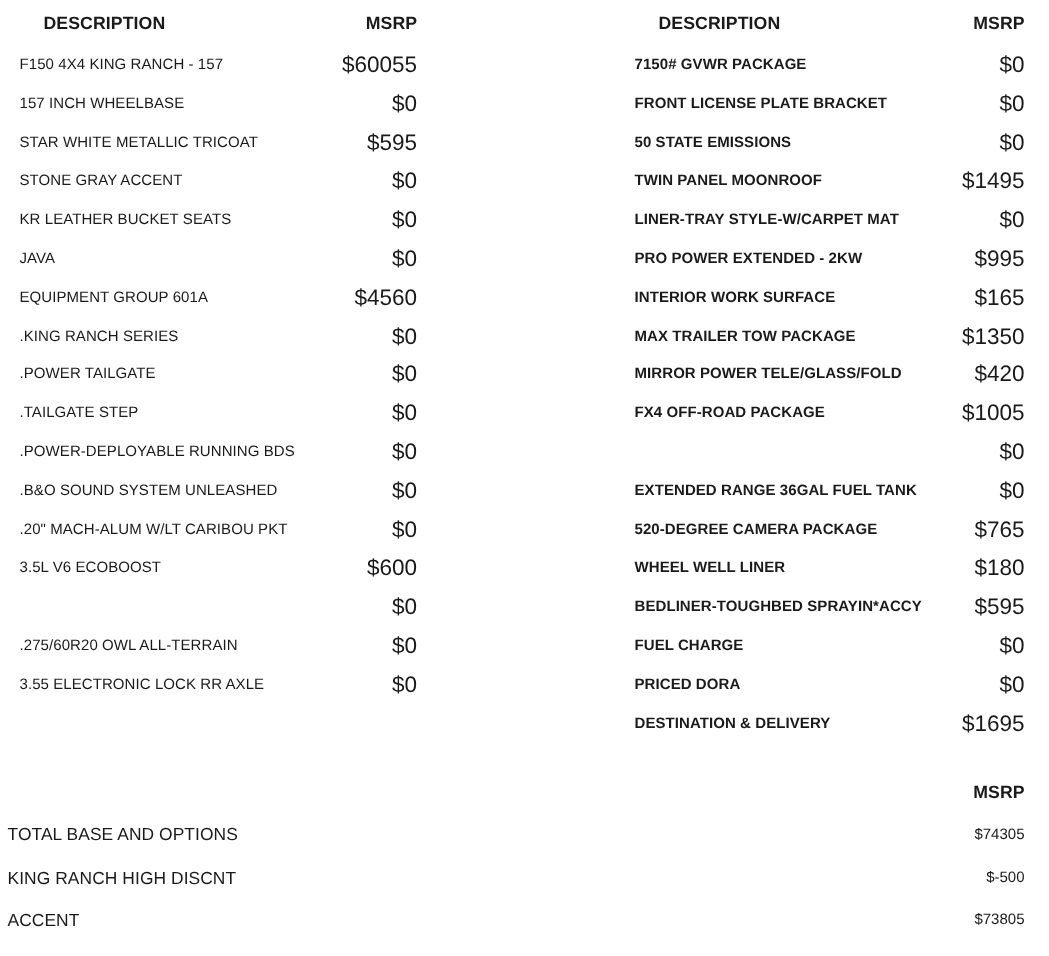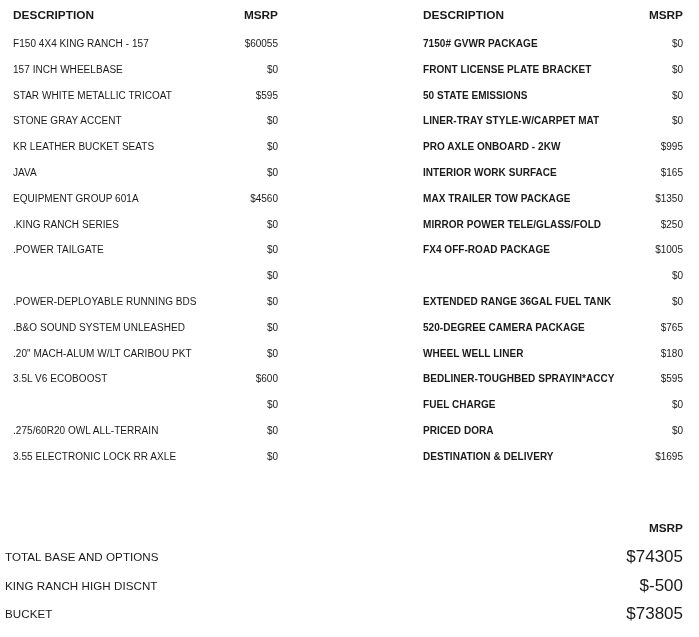--- a/index.html
+++ b/index.html
@@ -52,43 +52,43 @@
     top: 0;
     font-size: 10px;
     letter-spacing: 0.05px;
   }
   .col-right .desc { left: 13px; font-weight: bold; }
 
   .price {
     position: absolute;
     right: 7px;
     top: 0;
-    font-size: 10px;
+    font-size: 15px;
     text-align: right;
   }
   .col-right .price { right: 16px; }
 
   
   .row.head .desc,
   .row.head .price {
     font-weight: bold;
     font-size: 11.8px;
   }
-  .row.head { height: 31px; line-height: 31px; }
+  .row.head { height: 31px; line-height: 31px; margin-left: 16px; }
 
   
   .totals {
     position: absolute;
     left: 0;
     top: 513px;
     width: 699px;
   }
   .totals .row { height: 28.6px; line-height: 28.6px; }
   .totals .desc { left: 5px; font-size: 11.6px; }
-  .totals .price { right: 16px; font-size: 17px; }
+  .totals .price { right: 16px; font-size: 10px; }
   .totals .row.head { height: 30px; line-height: 30px; }
   .totals .row.head .price { font-weight: bold; font-size: 11.8px; }
 </style>
 </head>
 <body>
 
 <div class="sheet">
 
   <div class="col col-left">
     <div class="rowlist">
@@ -127,20 +127,21 @@
       </div>
       <div class="row">
         <span class="desc">.KING RANCH SERIES</span>
         <span class="price">$0</span>
       </div>
       <div class="row">
         <span class="desc">.POWER TAILGATE</span>
         <span class="price">$0</span>
       </div>
       <div class="row">
+        <span class="desc">.TAILGATE STEP</span>
         <span class="price">$0</span>
       </div>
       <div class="row">
         <span class="desc">.POWER-DEPLOYABLE RUNNING BDS</span>
         <span class="price">$0</span>
       </div>
       <div class="row">
         <span class="desc">.B&amp;O SOUND SYSTEM UNLEASHED</span>
         <span class="price">$0</span>
       </div>
@@ -179,38 +180,42 @@
       </div>
       <div class="row">
         <span class="desc">FRONT LICENSE PLATE BRACKET</span>
         <span class="price">$0</span>
       </div>
       <div class="row">
         <span class="desc">50 STATE EMISSIONS</span>
         <span class="price">$0</span>
       </div>
       <div class="row">
+        <span class="desc">TWIN PANEL MOONROOF</span>
+        <span class="price">$1495</span>
+      </div>
+      <div class="row">
         <span class="desc">LINER-TRAY STYLE-W/CARPET MAT</span>
         <span class="price">$0</span>
       </div>
       <div class="row">
-        <span class="desc">PRO AXLE ONBOARD - 2KW</span>
+        <span class="desc">PRO POWER EXTENDED - 2KW</span>
         <span class="price">$995</span>
       </div>
       <div class="row">
         <span class="desc">INTERIOR WORK SURFACE</span>
         <span class="price">$165</span>
       </div>
       <div class="row">
         <span class="desc">MAX TRAILER TOW PACKAGE</span>
         <span class="price">$1350</span>
       </div>
       <div class="row">
         <span class="desc">MIRROR POWER TELE/GLASS/FOLD</span>
-        <span class="price">$250</span>
+        <span class="price">$420</span>
       </div>
       <div class="row">
         <span class="desc">FX4 OFF-ROAD PACKAGE</span>
         <span class="price">$1005</span>
       </div>
       <div class="row">
         <span class="price">$0</span>
       </div>
       <div class="row">
         <span class="desc">EXTENDED RANGE 36GAL FUEL TANK</span>
@@ -250,18 +255,18 @@
     </div>
     <div class="row">
       <span class="desc">TOTAL BASE AND OPTIONS</span>
       <span class="price">$74305</span>
     </div>
     <div class="row">
       <span class="desc">KING RANCH HIGH DISCNT</span>
       <span class="price">$-500</span>
     </div>
     <div class="row">
-      <span class="desc">BUCKET</span>
+      <span class="desc">ACCENT</span>
       <span class="price">$73805</span>
     </div>
   </div>
 
 </div>
 
 </body></html>

